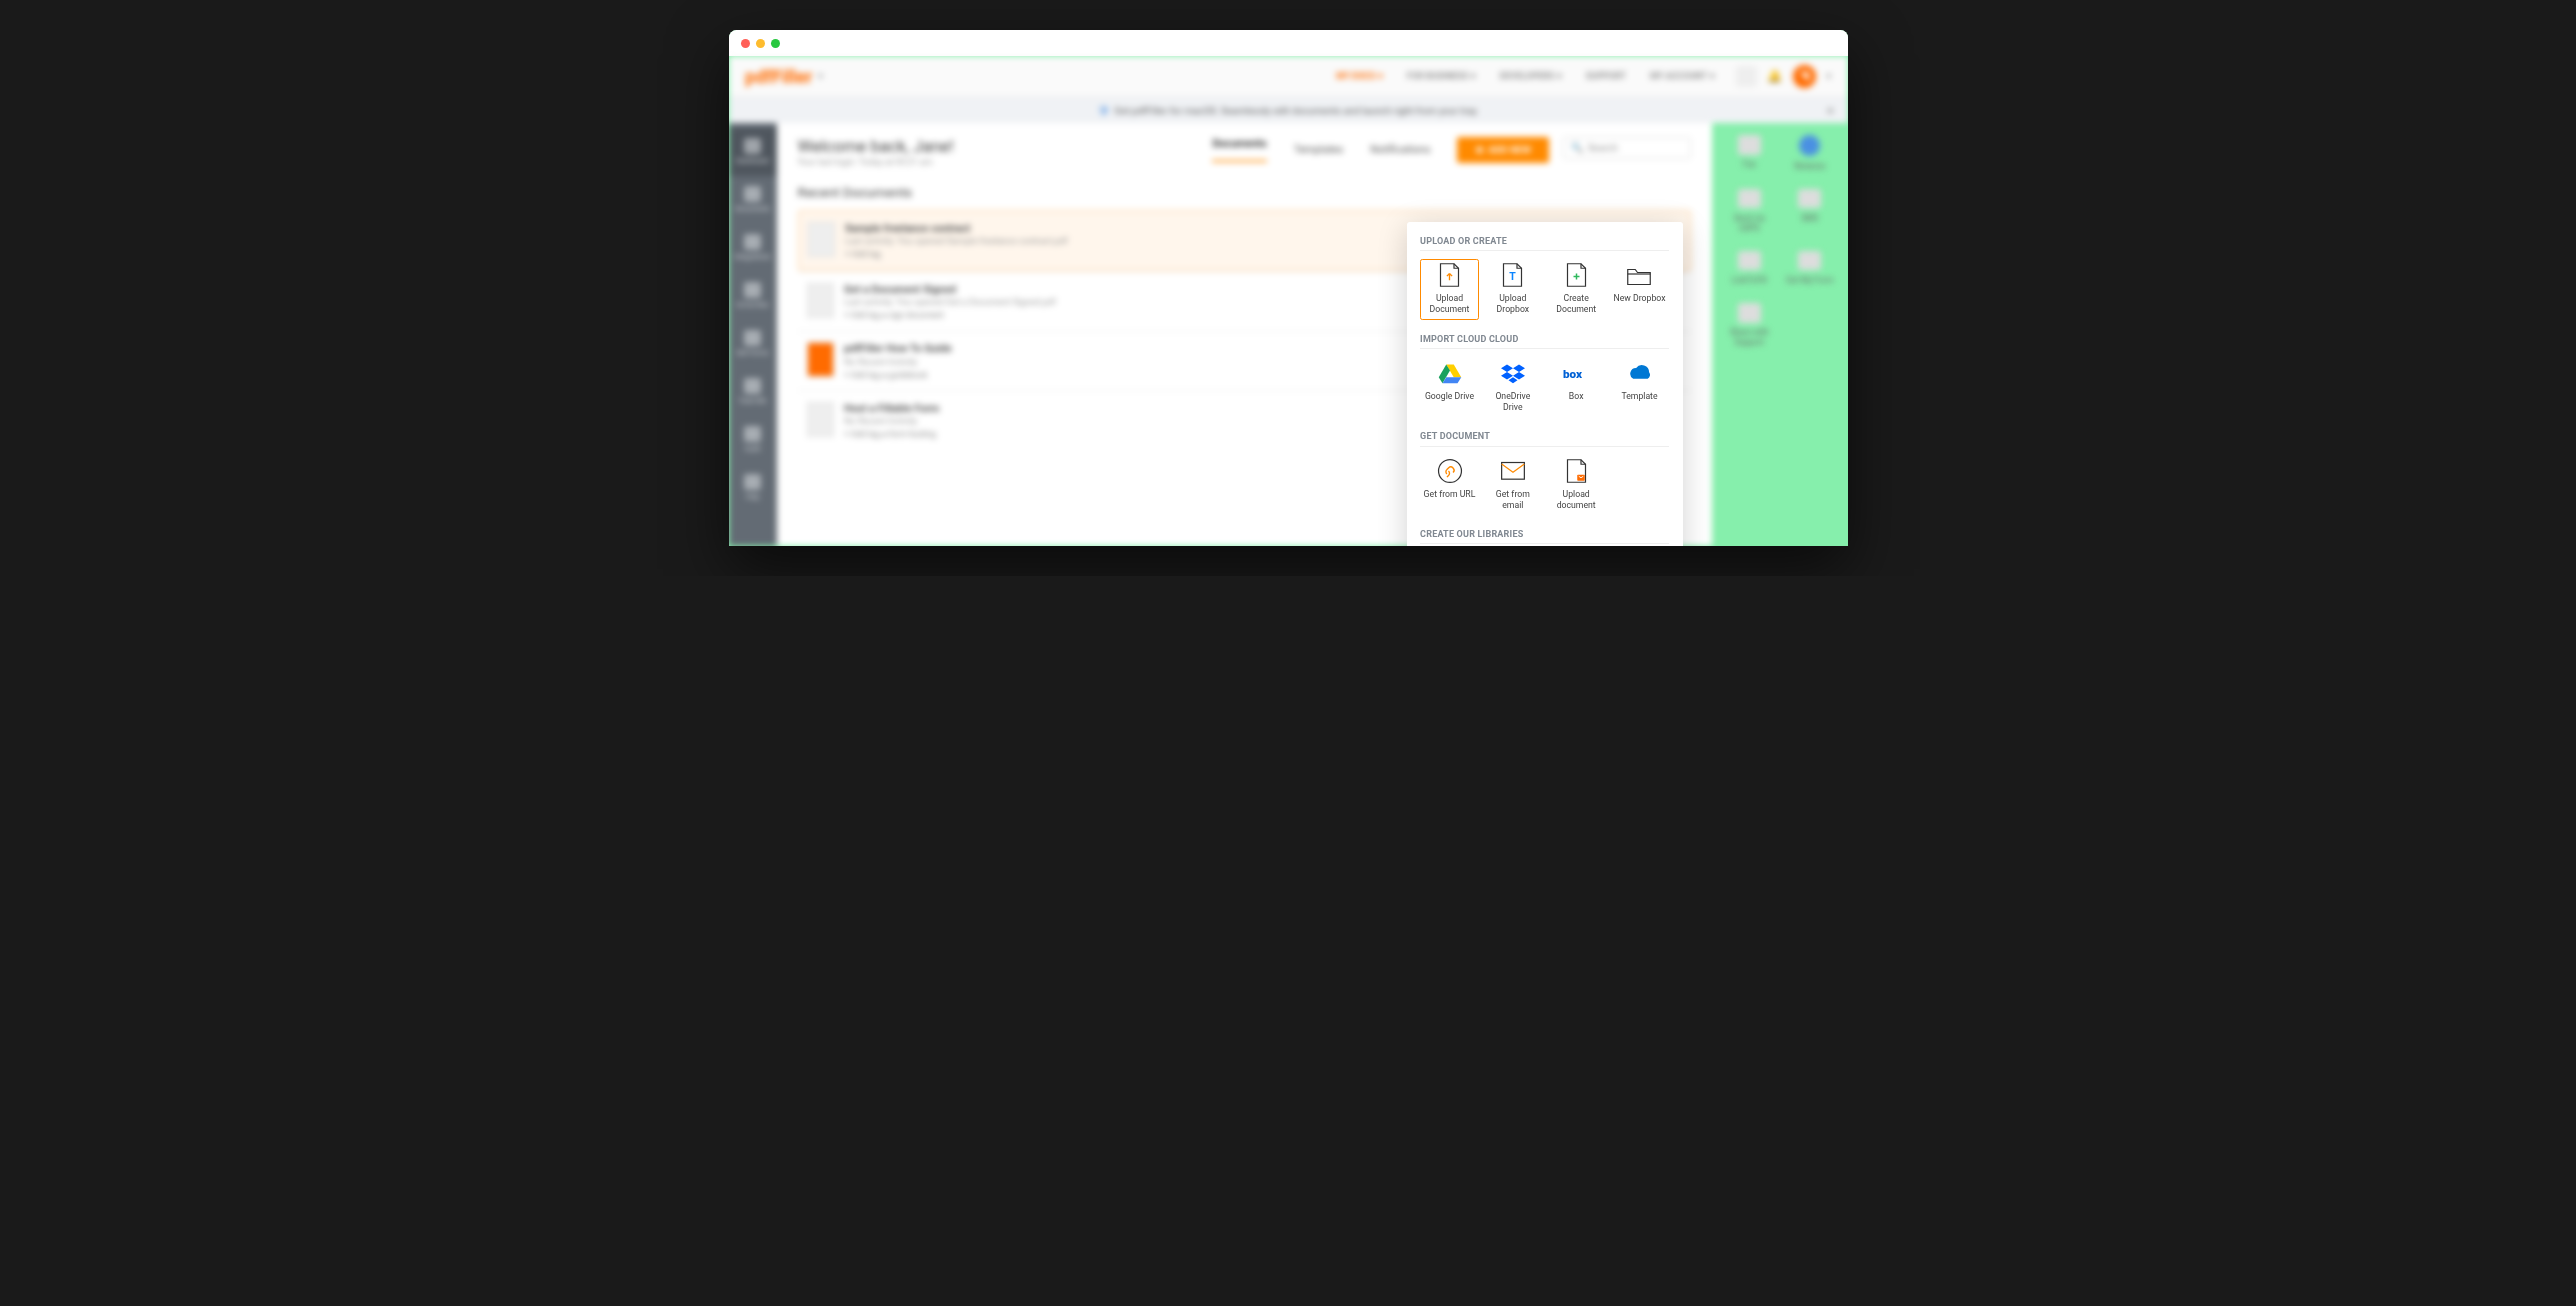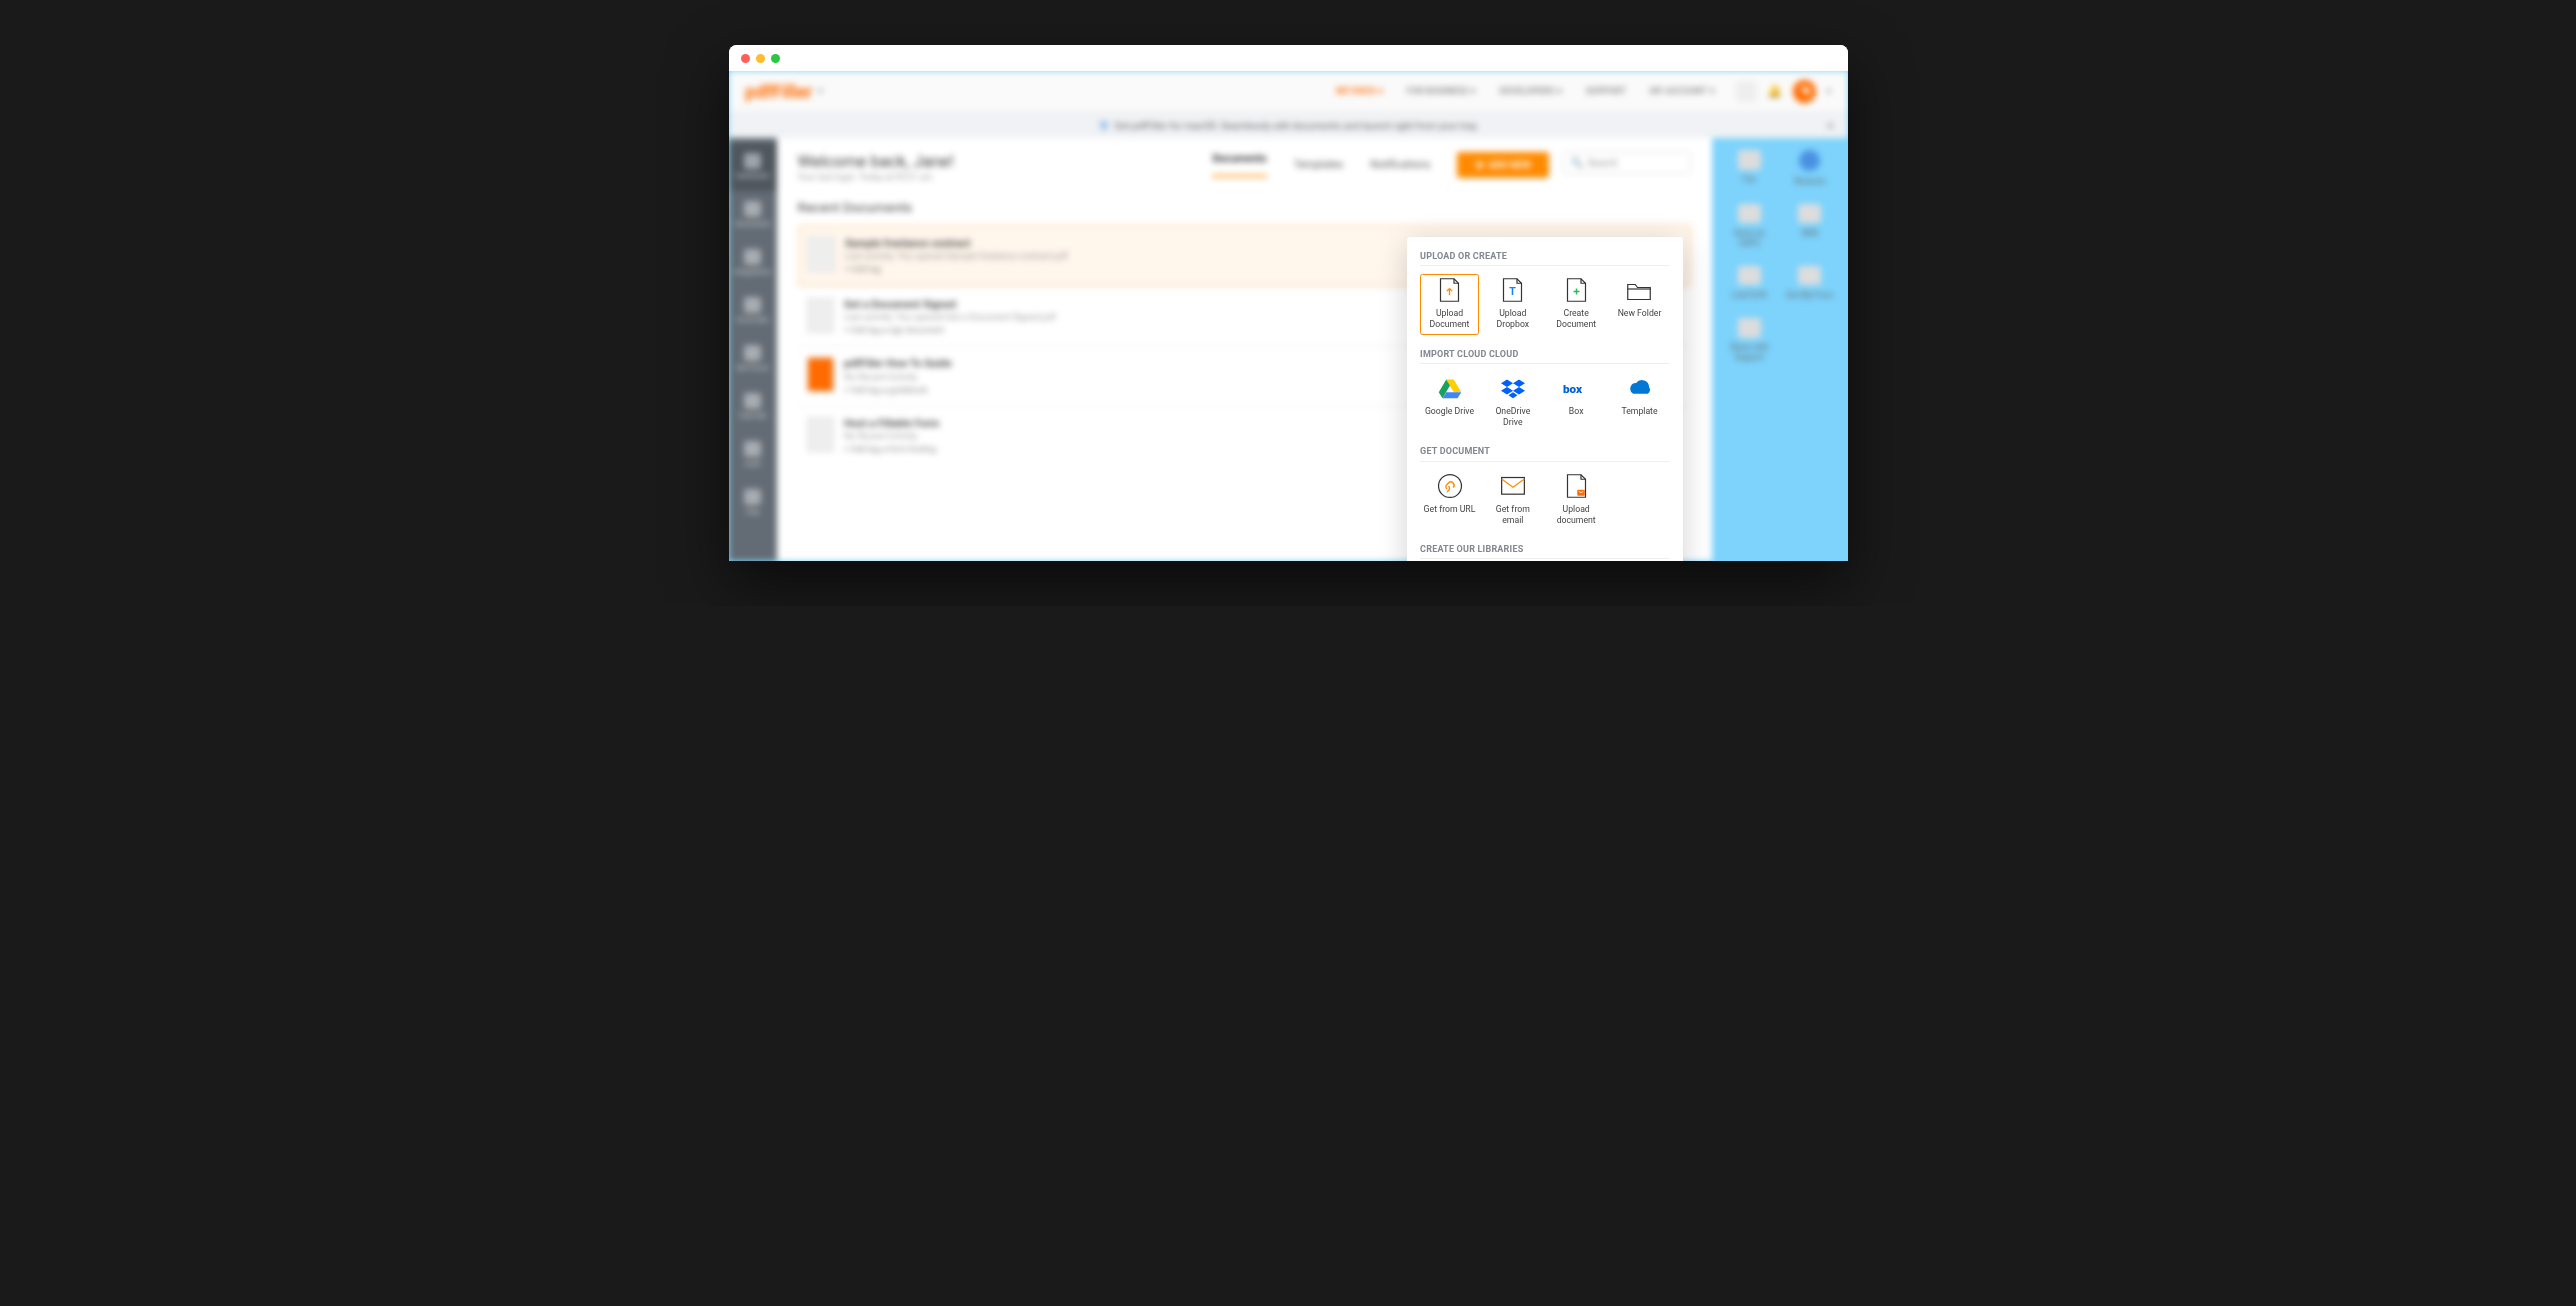--- a/index.html
+++ b/index.html
@@ -1,17 +1,17 @@
 <!DOCTYPE html>
 <html style="font-size:12px"><head>
 <meta charset="utf-8">
 <style>
   * { box-sizing: border-box; margin: 0; padding: 0; font-family: -apple-system, BlinkMacSystemFont, "Segoe UI", Roboto, sans-serif; }
   body { background: #1a1a1a; padding: 30px; }
-  .window { width: 1119px; margin: 15px auto; background: #7dd3fc; border-radius: 7.6px 7.6px 0 0; box-shadow: 0 23px 60px rgba(0,0,0,0.6); overflow: hidden; position: relative; }
+  .window { width: 1119px; margin: 0 auto; background: #86efac; border-radius: 7.6px 7.6px 0 0; box-shadow: 0 23px 60px rgba(0,0,0,0.6); overflow: hidden; position: relative; }
   .titlebar { height: 26px; display: flex; align-items: center; padding: 0 12px; gap: 6px; background: #fff; }
   .dot { width: 9px; height: 9px; border-radius: 50%; }
   .dot.red { background: #ff5f57; }
   .dot.yellow { background: #febc2e; }
   .dot.green { background: #28c840; }
   .blurred { filter: blur(3px); pointer-events: none; user-select: none; }
   .topbar { height: 41px; display: flex; align-items: center; padding: 0 16.6px; background: #fafafa; border-bottom: 0.8px solid #eee; }
   .logo { font-size: 18px; font-weight: 700; color: #ff6b00; margin-right: 6px; }
   .chev { color: #888; font-size: 9px; }
   .spacer { flex: 1; }
@@ -259,21 +259,21 @@
         </div>
         <div class="dd-label">Create Document</div>
       </div>
       <div class="dd-item">
         <div class="dd-icon">
           <svg width="26" height="21" viewBox="0 0 34 28">
               <path d="M2 6h10l3 4h17v16H2z" fill="none" stroke="#333" stroke-width="1.6"></path>
               <path d="M2 12h30" stroke="#333" stroke-width="1.6"></path>
             </svg>
         </div>
-        <div class="dd-label">New Folder</div>
+        <div class="dd-label">New Dropbox</div>
       </div>
     </div>
 
     <div class="dd-heading">IMPORT CLOUD CLOUD</div>
     <div class="dd-grid">
       <div class="dd-item">
         <div class="dd-icon">
           <svg width="24" height="21" viewBox="0 0 32 28">
               <path d="M11 2h10l10 17H21z" fill="#ffcf00"></path>
               <path d="M11 2L1 19l5 8 10-17z" fill="#19a15f"></path>

